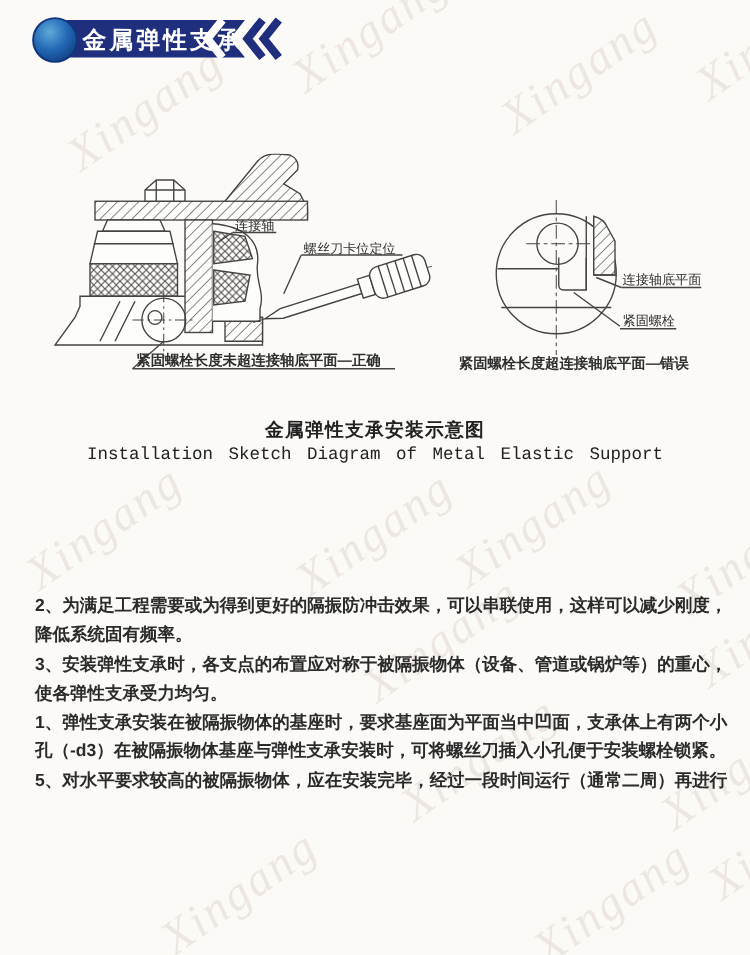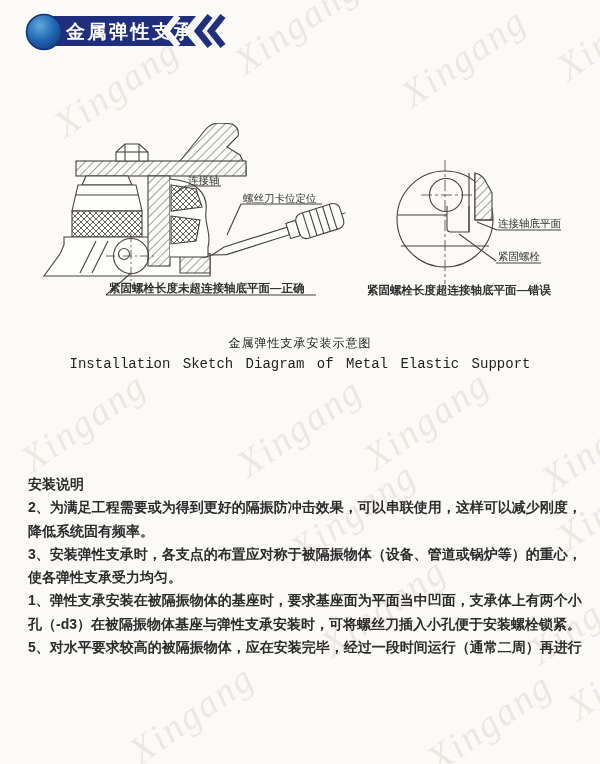--- a/index.html
+++ b/index.html
@@ -15,21 +15,21 @@
     font-style:italic;font-size:38px;letter-spacing:2px;color:#b79a8e;
     opacity:.20;transform:rotate(-35deg);white-space:nowrap;
   }
   .content{position:absolute;inset:0;z-index:1;}
   .hdr-svg{position:absolute;left:18px;top:8px;}
   .diag{position:absolute;}
   .diag text{font-family:"Liberation Sans","DejaVu Sans",sans-serif;fill:#2f2f2f;}
   .diag line,.diag path,.diag rect,.diag circle{vector-effect:none;}
   .fig-cap-zh{
     position:absolute;top:335px;left:0;width:100%;text-align:center;
-    font-size:12px;font-weight:normal;letter-spacing:1px;color:#222;
+    font-size:15px;font-weight:bold;letter-spacing:1px;color:#222;
   }
   .fig-cap-en{
     position:absolute;top:356px;left:0;width:100%;text-align:center;
     font-family:Liberation Mono, monospace;
     font-size:14px;color:#222;word-spacing:4px;
   }
   .instructions{
     position:absolute;left:28px;top:473px;width:560px;
     font-size:14px;font-weight:600;line-height:23.3px;color:#2b2b2b;
   }
@@ -170,21 +170,20 @@
       </g>
       <text x="133" y="79" font-size="10.5">连接轴底平面</text>
       <text x="133" y="112" font-size="10.5">紧固螺栓</text>
       <text x="2" y="146" font-size="11.5" font-weight="bold">紧固螺栓长度超连接轴底平面—错误</text>
     </svg>
 
     <div class="fig-cap-zh">金属弹性支承安装示意图</div>
     <div class="fig-cap-en">Installation Sketch Diagram of Metal Elastic Support</div>
 
     <div class="instructions">
-      <div>安装说明</div>
       <div>2、为满足工程需要或为得到更好的隔振防冲击效果，可以串联使用，这样可以减少刚度，</div>
       <div>降低系统固有频率。</div>
       <div>3、安装弹性支承时，各支点的布置应对称于被隔振物体（设备、管道或锅炉等）的重心，</div>
       <div>使各弹性支承受力均匀。</div>
       <div>1、弹性支承安装在被隔振物体的基座时，要求基座面为平面当中凹面，支承体上有两个小</div>
       <div>孔（-d3）在被隔振物体基座与弹性支承安装时，可将螺丝刀插入小孔便于安装螺栓锁紧。</div>
       <div>5、对水平要求较高的被隔振物体，应在安装完毕，经过一段时间运行（通常二周）再进行</div>
     </div>
 
   </div>

